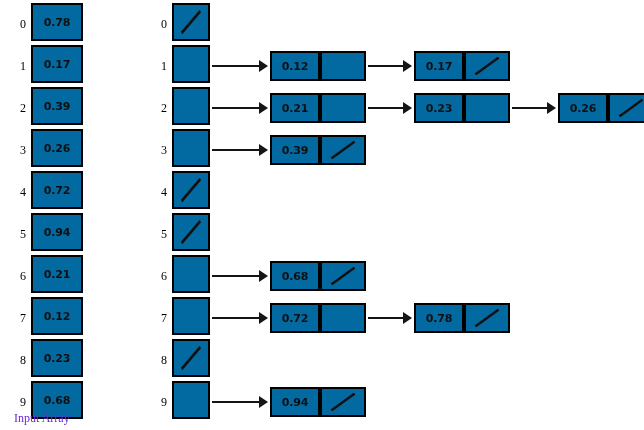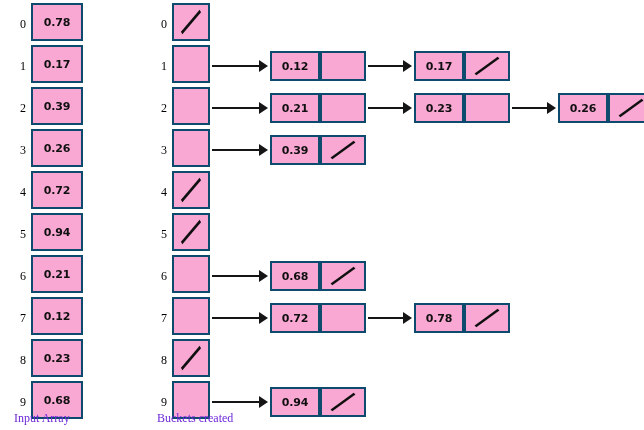--- a/index.html
+++ b/index.html
@@ -6,22 +6,22 @@
   body{
     width:644px;height:430px;background:#ffffff;overflow:hidden;
     font-family:"Liberation Serif", serif;
     position:relative;
   }
   #canvas{position:absolute;left:0;top:0;width:644px;height:430px;}
 
   
   .cell{
     position:absolute;
-    background:#f9a8d4;
-    border:2px solid #0c4a6e;
+    background:#0369a1;
+    border:2px solid #000000;
     box-sizing:border-box;
   }
   .cell .val{
     position:absolute;left:0;top:50%;width:100%;
     transform:translateY(-50%);
     text-align:center;
     font-family:"DejaVu Sans", sans-serif;
     font-weight:bold;
     font-size:11px;
     color:#101010;
@@ -265,14 +265,13 @@
       <div class="val">0.94</div>
     </div>
     <div class="cell" style="left: 320px; top: 387px; width: 46px; height: 30px;">
       <div class="slash">
         <svg viewBox="0 0 40 28" preserveAspectRatio="none">
           <line x1="9" y1="23" x2="31" y2="5" stroke="#101010" stroke-width="2.6"></line>
         </svg>
       </div>
     </div>
     <div class="caption" style="left: 14px; top: 411px;">Input Array</div>
-    <div class="caption" style="left: 157px; top: 411px;">Buckets created</div>
   </div>
 
 </body></html>

